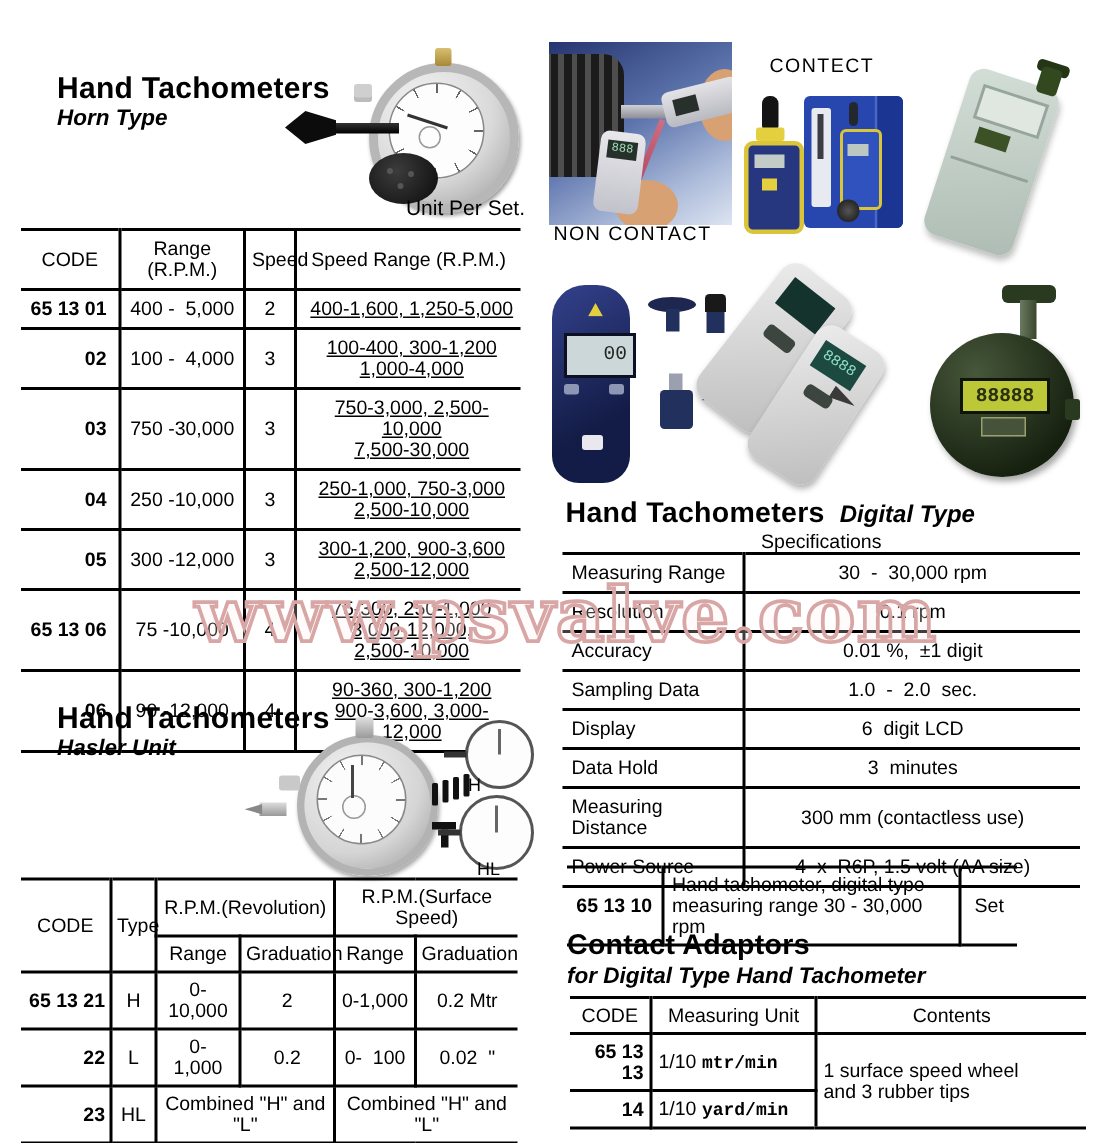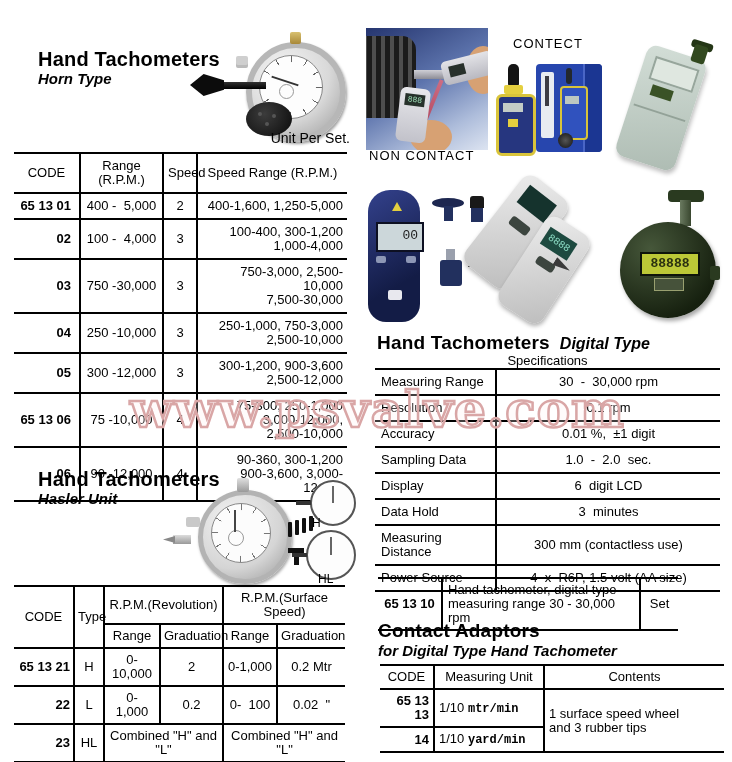--- a/index.html
+++ b/index.html
@@ -17,21 +17,21 @@
 
   
   table{border-collapse:collapse;table-layout:fixed;}
   th,td{font-size:13px;line-height:14px;padding:5px 4px;vertical-align:middle;}
   th{font-weight:normal;text-align:center;}
   .rule-table{border-top:2px solid #000;}
   .rule-table th,.rule-table td{border-bottom:2px solid #000;}
   .vsep{border-right:2px solid #000;}
   .code-cell{font-weight:bold;text-align:right;padding-right:8px;}
   .center{text-align:center;}
-  .left{text-align:right;padding-left:8px;}
+  .left{text-align:center;padding-left:8px;text-decoration:underline;}
 
   
   .horn-table{position:absolute;left:14px;top:152px;width:333px;}
   
   .hasler-table{position:absolute;left:14px;top:585px;width:331px;}
   .hasler-table th,.hasler-table td{padding:4px 3px;}
   
   .specs-table{position:absolute;left:375px;top:368px;width:345px;}
   .specs-table td{padding:5px 6px;}
   

